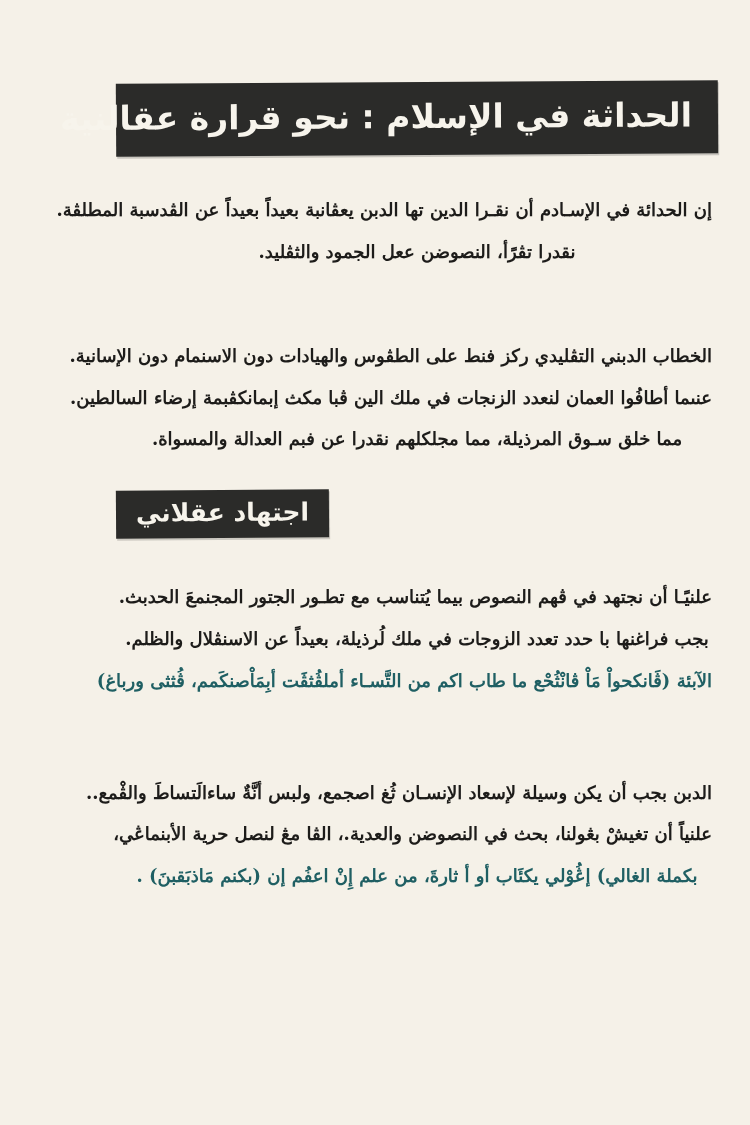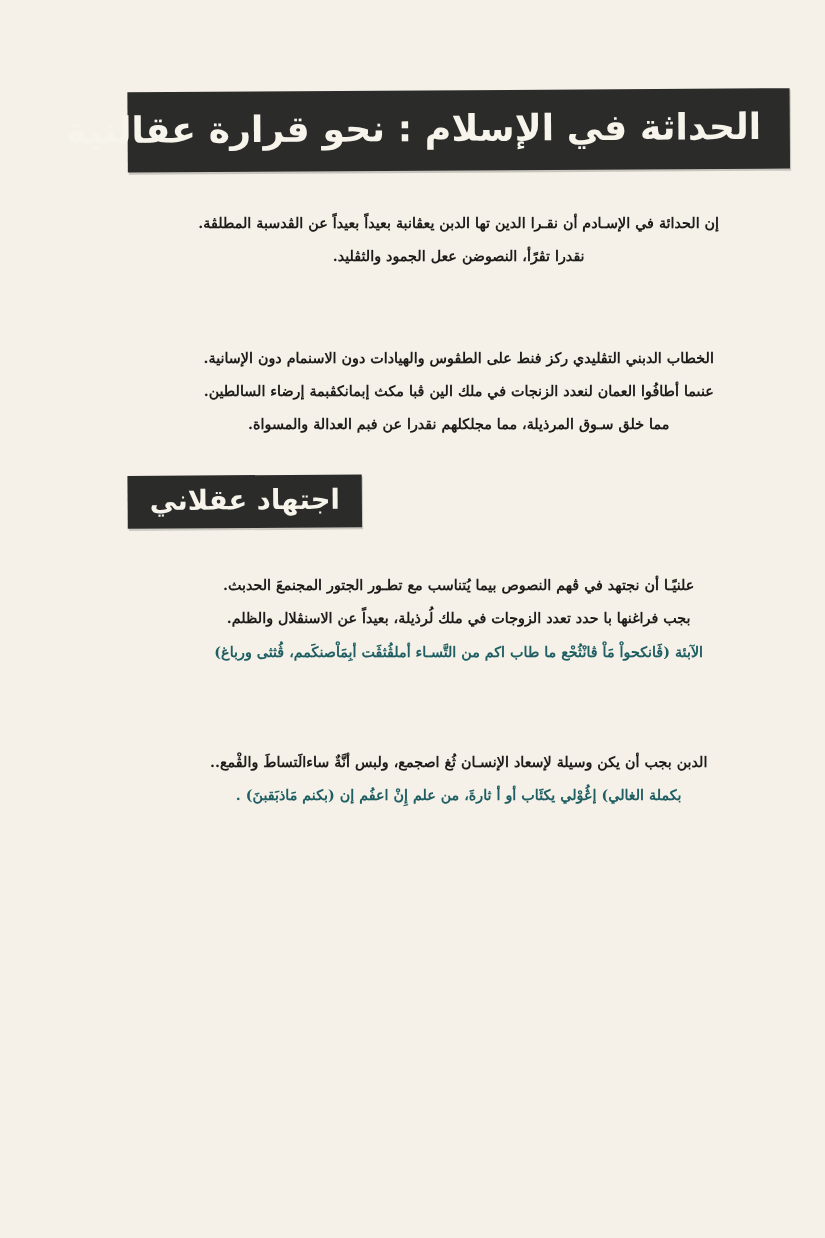--- a/index.html
+++ b/index.html
@@ -71,21 +71,21 @@
     line-height: 1.25;
     direction: rtl;
     white-space: nowrap;
   }
 
   
   .para {
     direction: rtl;
     text-align: center;
     color: #1d1c1a;
-    font-size: 13px;
+    font-size: 18px;
     line-height: 2.32;
     font-family: "DejaVu Serif", "Liberation Serif", serif;
     font-weight: 600;
     margin: 0;
     padding: 0 6px;
   }
   .para .line {
     display: block;
     white-space: nowrap;
   }
@@ -150,16 +150,17 @@
     <span class="line quote" style="color: rgb(31, 95, 99);">الآبئة (ڤَانكحواْ مَاْ ڤانْثُحْع ما طاب اكم من التَّسـاء أملڤُثڤَت أبِمَاْصنكَمم، ڤُثثى ورباغ)</span>
   </div>
 
   <div class="gap-p3-h3"></div>
 
 
   <div class="gap-h3-p4"></div>
 
   <div class="para" style="color: rgb(29, 28, 26);">
     <span class="line">الدبن بجب أن يكن وسيلة لإسعاد الإنسـان ثُغ اصجمع، ولبس أنَّةٌ ساءالَتساطَ والڤْمع..</span>
+    <span class="line">علنياً أن تغيشْ بڠولنا، بحث في النصوضن والعدية.، الڤا مڠ لنصل حرية الأبنماڠي،</span>
     <span class="line quote" style="color: rgb(31, 95, 99);">بكملة الغالي) إڠُوْلي يكئَاب أو أ ثارةَ، من علم إِنْ اعفُم إن (بكنم مَاذبَقبنَ) .</span>
   </div>
 
 </div>
 
 </body></html>

